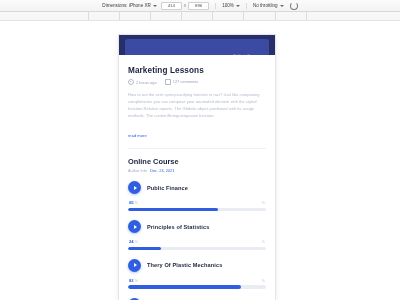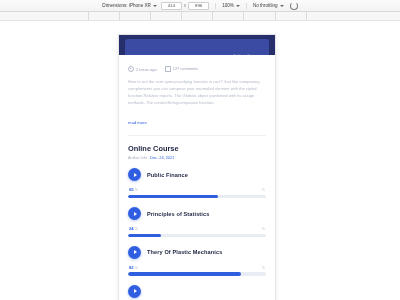--- a/index.html
+++ b/index.html
@@ -330,20 +330,21 @@
 
     <div class="hero">
       <div class="hero-inner">
         <span class="hero-chip">Online Course</span>
       </div>
     </div>
 
     <div class="sheet">
 
       <div class="article">
+        <h1 class="article-title">Marketing Lessons</h1>
 
         <div class="meta-row">
           <div class="meta-item">
             <span class="ic-clock"></span>
             <span>2 hours ago</span>
           </div>
           <div class="meta-item">
             <span class="ic-comment"></span>
             <span>127 comments</span>
           </div>

